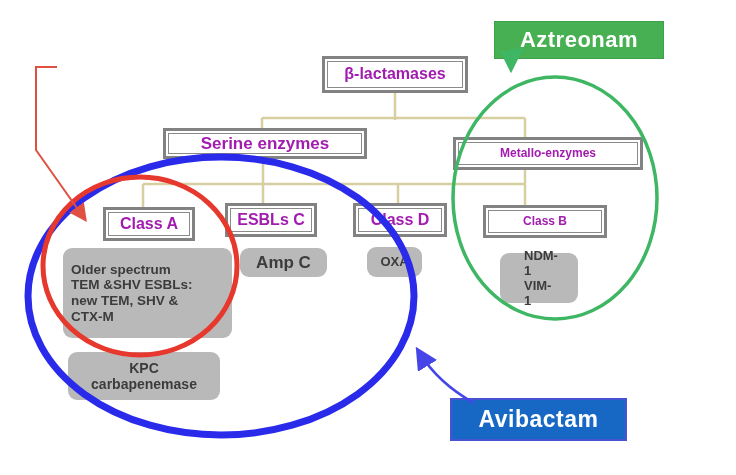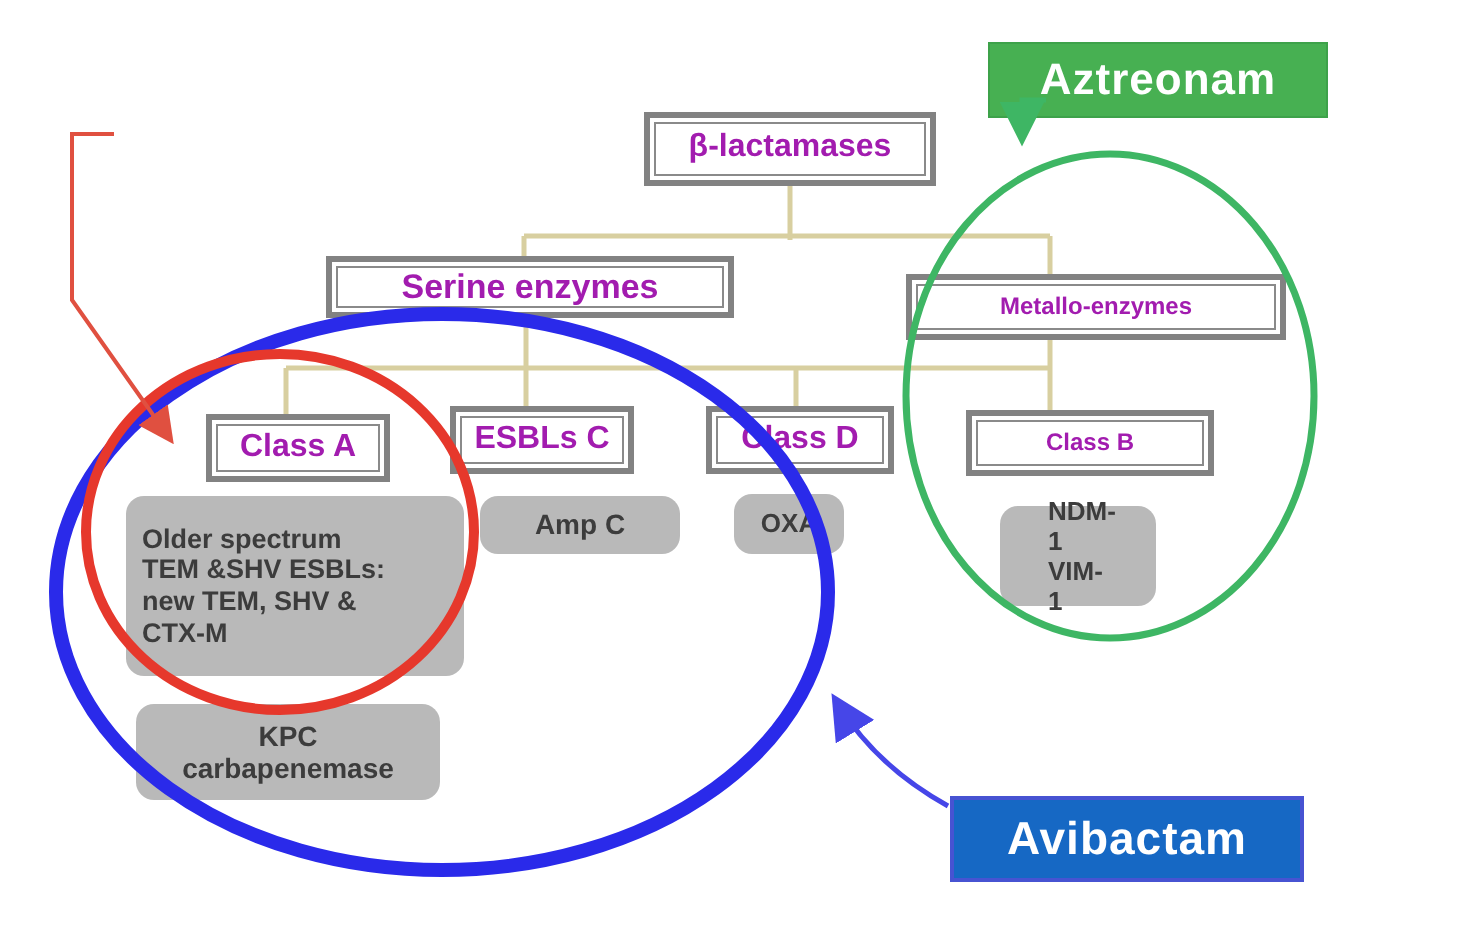--- a/index.html
+++ b/index.html
@@ -100,39 +100,39 @@
 TEM &amp;SHV ESBLs:
 new TEM, SHV &amp;
 CTX-M</span>
     </div>
 
   <div class="gray" style="left:68px;top:352px;width:152px;height:48px;font-size:14px;">
       <span class="pre">KPC
 carbapenemase</span>
     </div>
 
-  <div class="gray" style="left:240px;top:248px;width:100px;height:29px;font-size:14px;">
+  <div class="gray" style="left:240px;top:248px;width:87px;height:29px;font-size:17px;">
       <span>Amp C</span>
     </div>
 
   <div class="gray" style="left:367px;top:247px;width:55px;height:30px;font-size:13px;justify-content:center;">
       <span>OXA</span>
     </div>
 
   <div class="gray left" style="left:500px;top:253px;width:78px;height:50px;font-size:13px;padding:4px 24px;">
       <span class="pre">NDM-1
 VIM-1</span>
     </div>
 
 
   <div class="callout-green" style="left:494px;top:21px;width:170px;height:38px;">
       <span>Aztreonam</span>
     </div>
 
-  <div class="callout-blue" style="left:475px;top:398px;width:177px;height:43px;">
+  <div class="callout-blue" style="left:450px;top:398px;width:177px;height:43px;">
       <span>Avibactam</span>
     </div>
 
   <svg id="overlay-layer" class="layer" width="736" height="475">
     <defs>
       <marker id="arrow-red" markerWidth="9" markerHeight="9" refX="6.5" refY="4.5" orient="auto">
         <path d="M0 0 L9 4.5 L0 9 Z" fill="#e05040"></path>
       </marker>
       <marker id="arrow-green" markerWidth="9" markerHeight="9" refX="6.5" refY="4.5" orient="auto">
         <path d="M0 0 L9 4.5 L0 9 Z" fill="#3eb664"></path>

